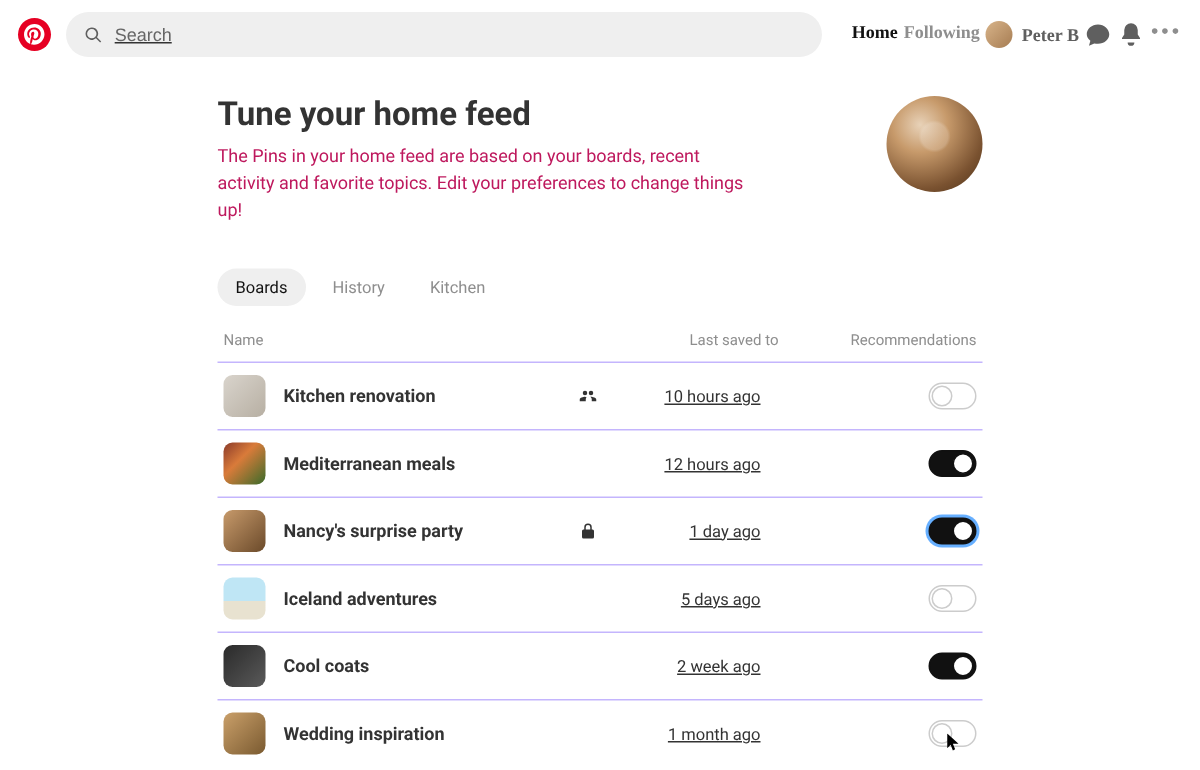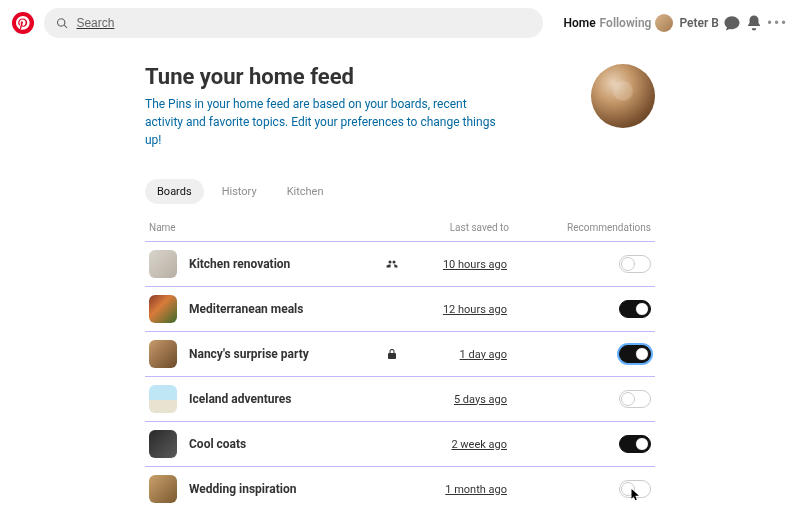--- a/index.html
+++ b/index.html
@@ -36,42 +36,43 @@
     gap: 8px;
     height: 30px;
   }
   .search-bar svg { width: 13px; height: 13px; fill: #5f5f5f; }
   .search-input {
     border: none; background: transparent; outline: none;
     font-size: 12px; color: #333; width: 100%; text-decoration: underline;
   }
   .search-input::placeholder { color: #666; }
   .nav {
-    display: flex; align-items: center; gap: 4px;
+    display: flex; gap: 4px;
     font-size: 12px; font-weight: 600;
     padding-left: 10px;
+    font-family: Liberation Serif, serif;
   }
   .nav .nav-link { color: #8e8e8e; cursor: pointer; }
   .nav .nav-link.active { color: #111; }
   .user-chip { display: flex; align-items: center; gap: 6px; cursor: pointer; font-size: 12px; color: #5f5f5f; font-weight: 600;}
   .avatar-sm {
     width: 18px; height: 18px; border-radius: 50%;
     background: linear-gradient(135deg,#d8b48a,#a67c52);
   }
   .hdr-icon { width: 18px; height: 18px; fill: #5f5f5f; cursor: pointer; }
   .hdr-icon-dots { letter-spacing: 2px; color:#8e8e8e; font-weight:700; cursor:pointer; font-size:14px;}
   
   .main {
     width: 510px;
     margin: 18px auto 0 auto;
   }
   .hero { display: flex; align-items: flex-start; }
   .hero-text { flex: 1; }
   .hero-title { font-size: 22px; font-weight: 700; color: #333; margin-bottom: 6px; }
-  .hero-sub { font-size: 12px; color: #0369a1; line-height: 1.5; max-width: 360px; }
+  .hero-sub { font-size: 12px; color: #be185d; line-height: 1.5; max-width: 360px; }
   .hero-avatar {
     width: 64px; height: 64px; border-radius: 50%;
     background: radial-gradient(circle at 35% 30%, #e8d2b8 0%, #c79a6b 30%, #7a5230 70%, #4a3018 100%);
     flex-shrink: 0;
     overflow:hidden;
     position:relative;
   }
   .hero-avatar::after{
     content:""; position:absolute; inset:0;
     background: radial-gradient(circle at 50% 42%, rgba(255,255,255,.18) 0 18%, transparent 22%);
@@ -88,20 +89,21 @@
     color: #8e8e8e;
     cursor: pointer;
   }
   .tab.active { background: #efefef; color: #111; }
   
   .col-headers {
     display: flex;
     font-size: 10px; color: #8e8e8e;
     margin-top: 18px;
     padding: 0 4px 8px 4px;
+    gap: 10px;
   }
   .col-name { flex: 0 0 230px; }
   .col-saved { flex: 0 0 160px; text-align: right; padding-right: 30px;}
   .col-rec { flex: 1; text-align: right; }
   .rows { }
   .row {
     display: flex; align-items: center;
     padding: 8px 4px;
     border-top: 1px solid #c4b5fd;
   }

